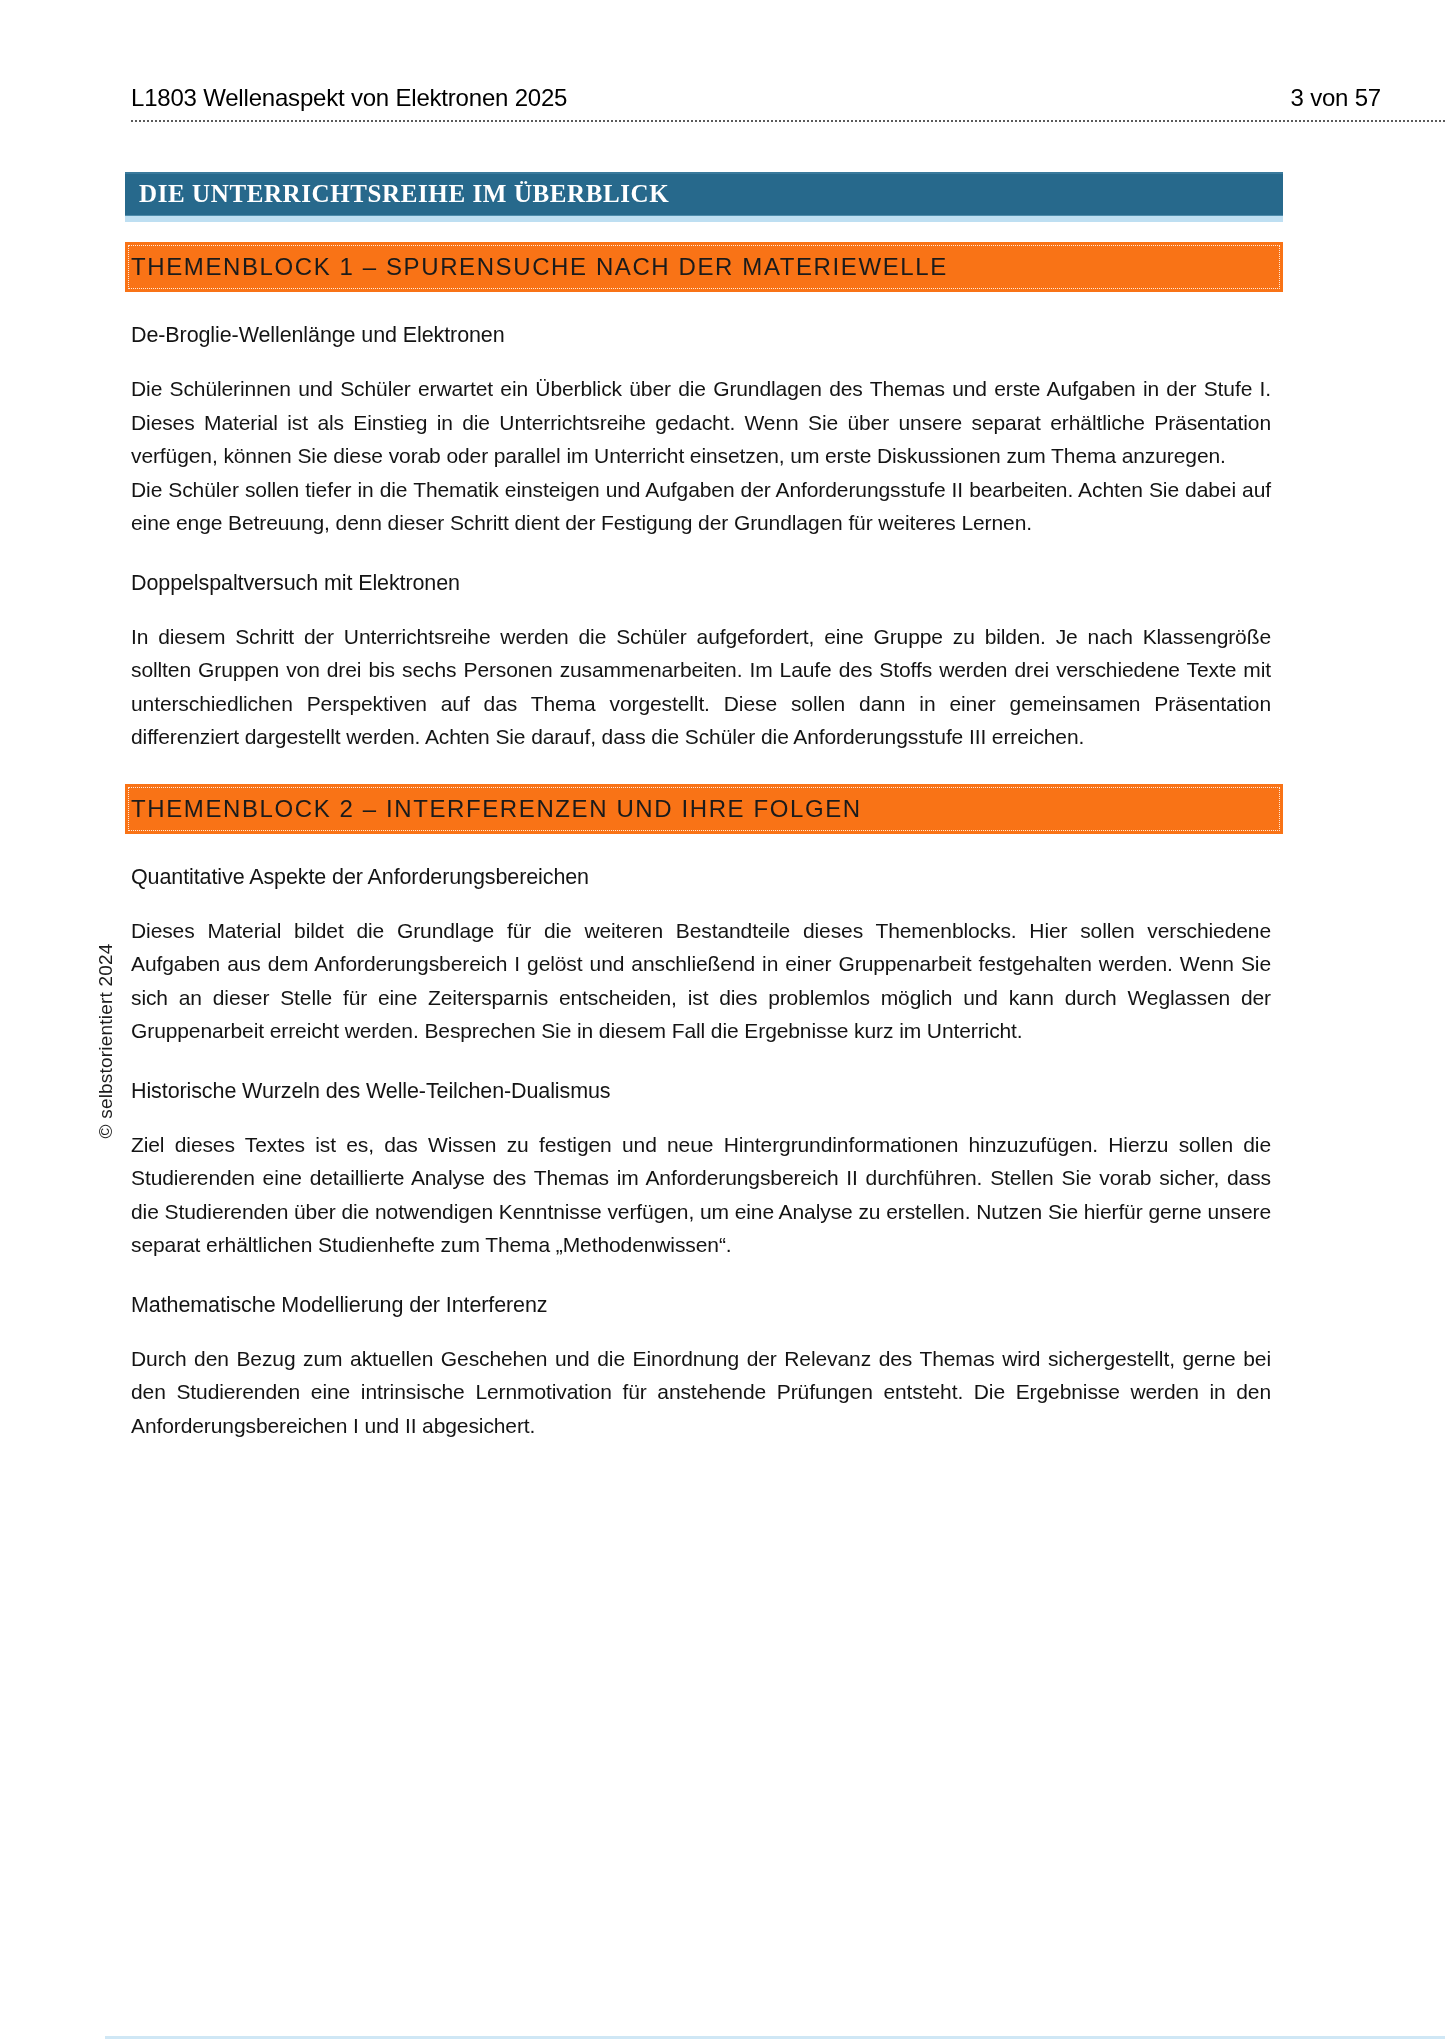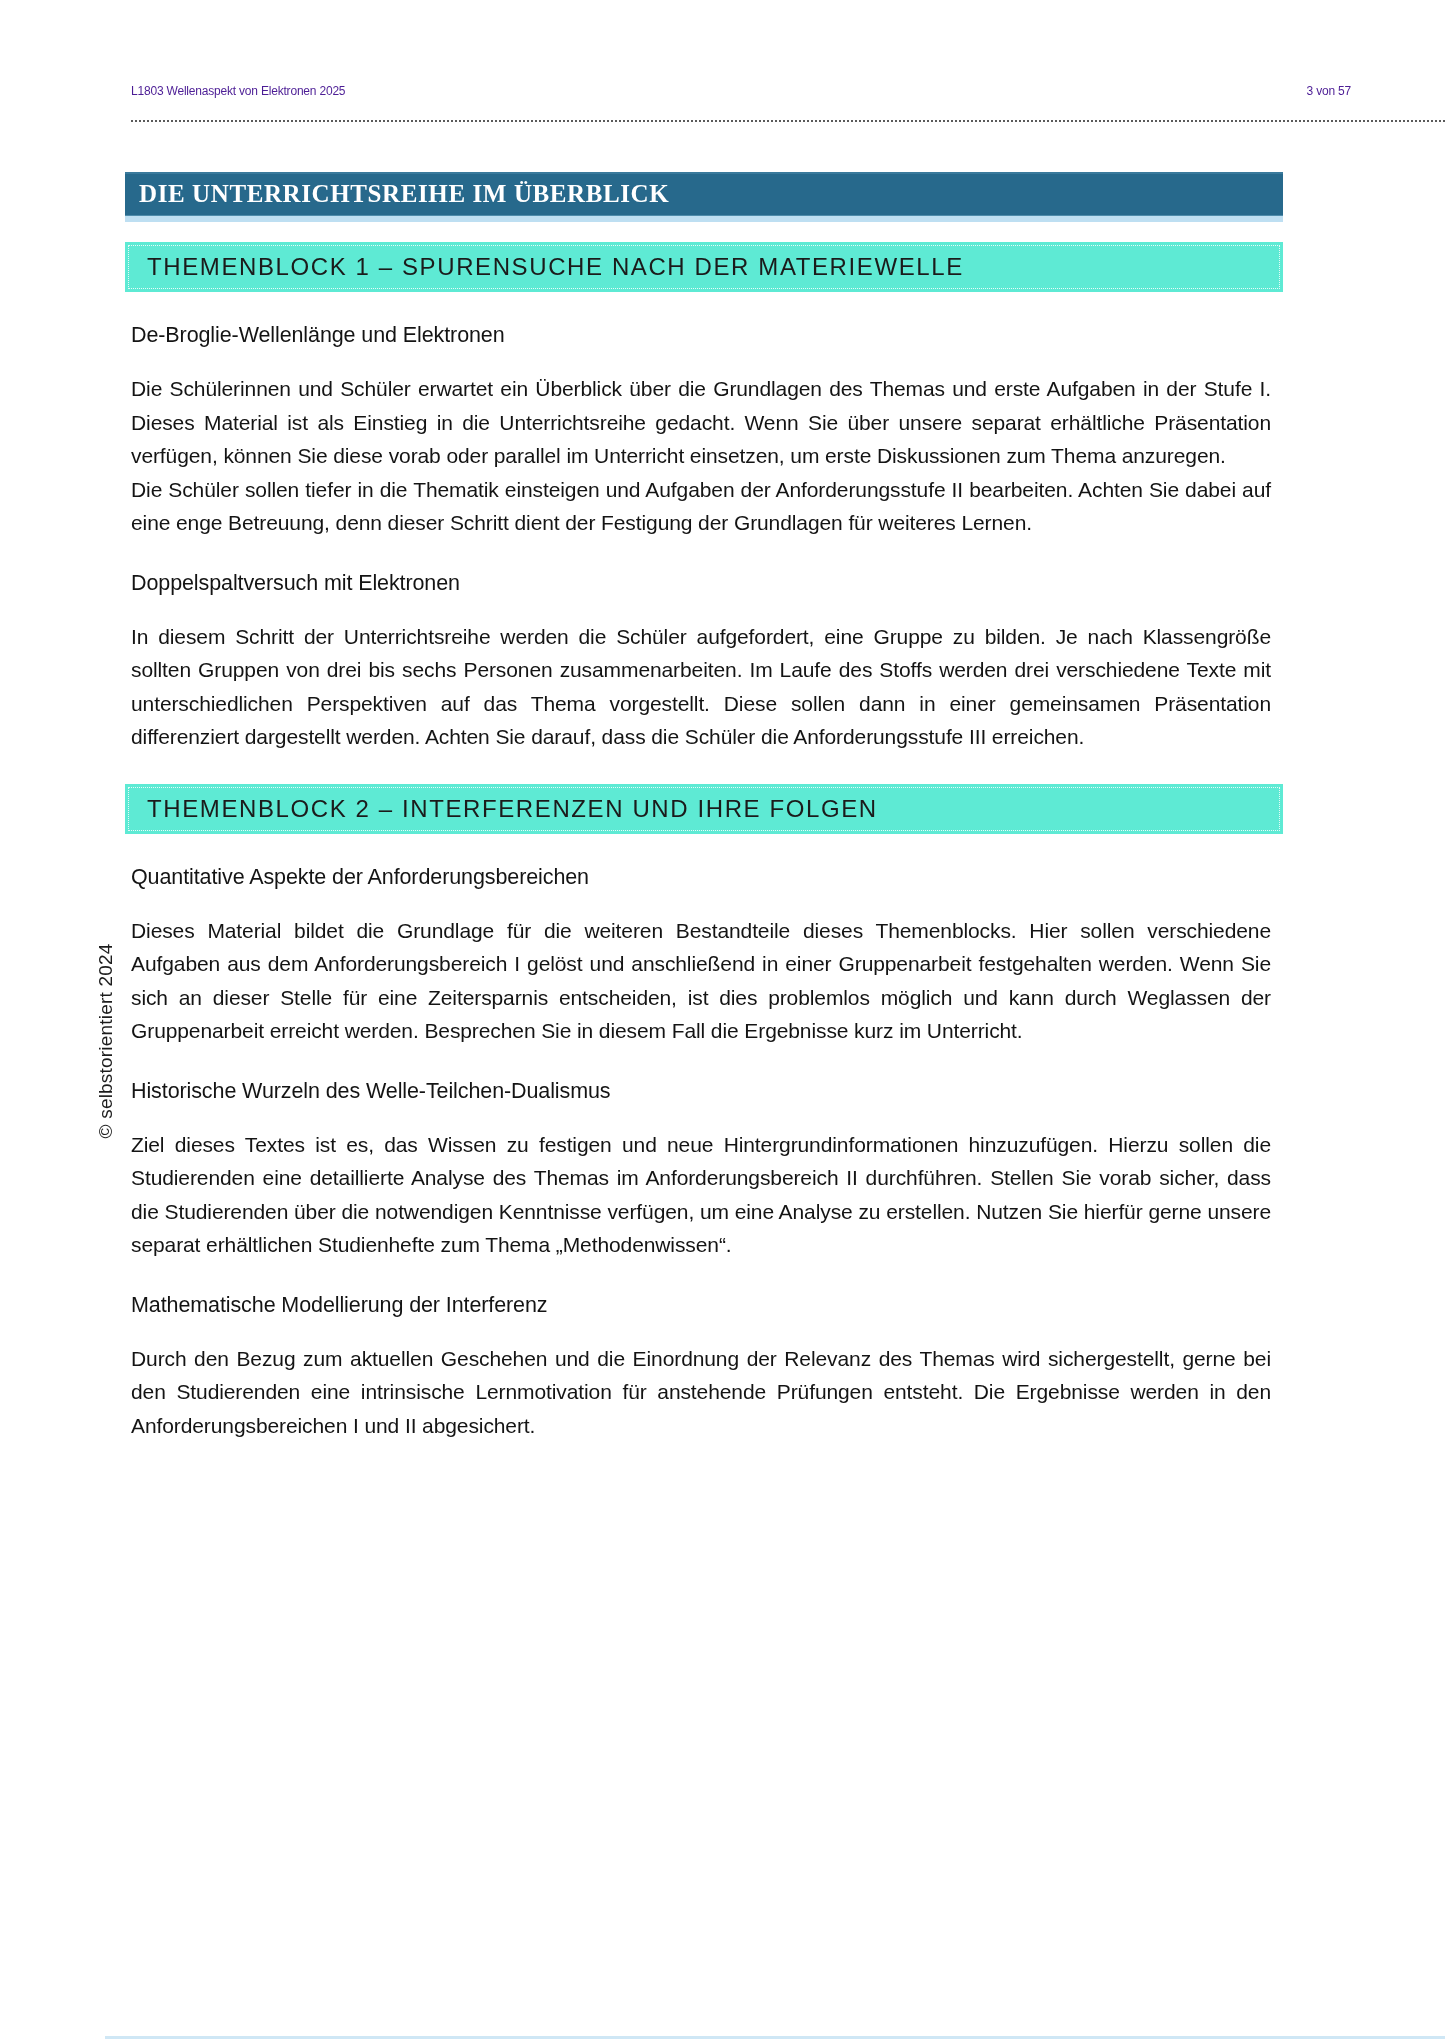--- a/index.html
+++ b/index.html
@@ -7,23 +7,23 @@
     position:relative;
     width:1445px; height:2043px;
     background:#ffffff;
     overflow:hidden;
     font-family:"Liberation Sans", sans-serif;
     color:#111111;
   }
 
   
   .header {
-    position:absolute; top:84px; left:131px; right:94px;
+    position:absolute; top:84px; left:131px; right:64px;
     display:flex; justify-content:space-between; align-items:baseline;
-    font-size:12px; color:#4c1d95; letter-spacing:-0.2px;
+    font-size:24px; color:#000000; letter-spacing:-0.2px;
   }
   .header-rule {
     position:absolute; top:120px; left:131px; right:0;
     border-top:2px dotted #5a5a5a;
   }
 
   
   .content { position:absolute; top:172px; left:125px; width:1158px; }
 
   .banner-dark {
@@ -37,25 +37,25 @@
     display:flex; align-items:center;
     padding-left:14px;
     margin-bottom:20px;
     font-family:Liberation Serif, serif;
   }
 
   .banner-light {
     box-sizing:border-box;
     position:relative;
     height:50px;
-    background:#5eead4;
+    background:#f97316;
     color:#1b1b1b;
     font-size:24px; font-weight:normal; letter-spacing:1.6px;
     display:flex; align-items:center;
-    padding-left:22px;
+    padding-left:6px;
   }
   .banner-light::after {
     content:""; position:absolute; top:3px; left:3px; right:3px; bottom:3px;
     border:1px dotted rgba(255,255,255,0.85);
     pointer-events:none;
   }
 
   .section + .section { margin-top:30px; }
 
   .block-heading {

